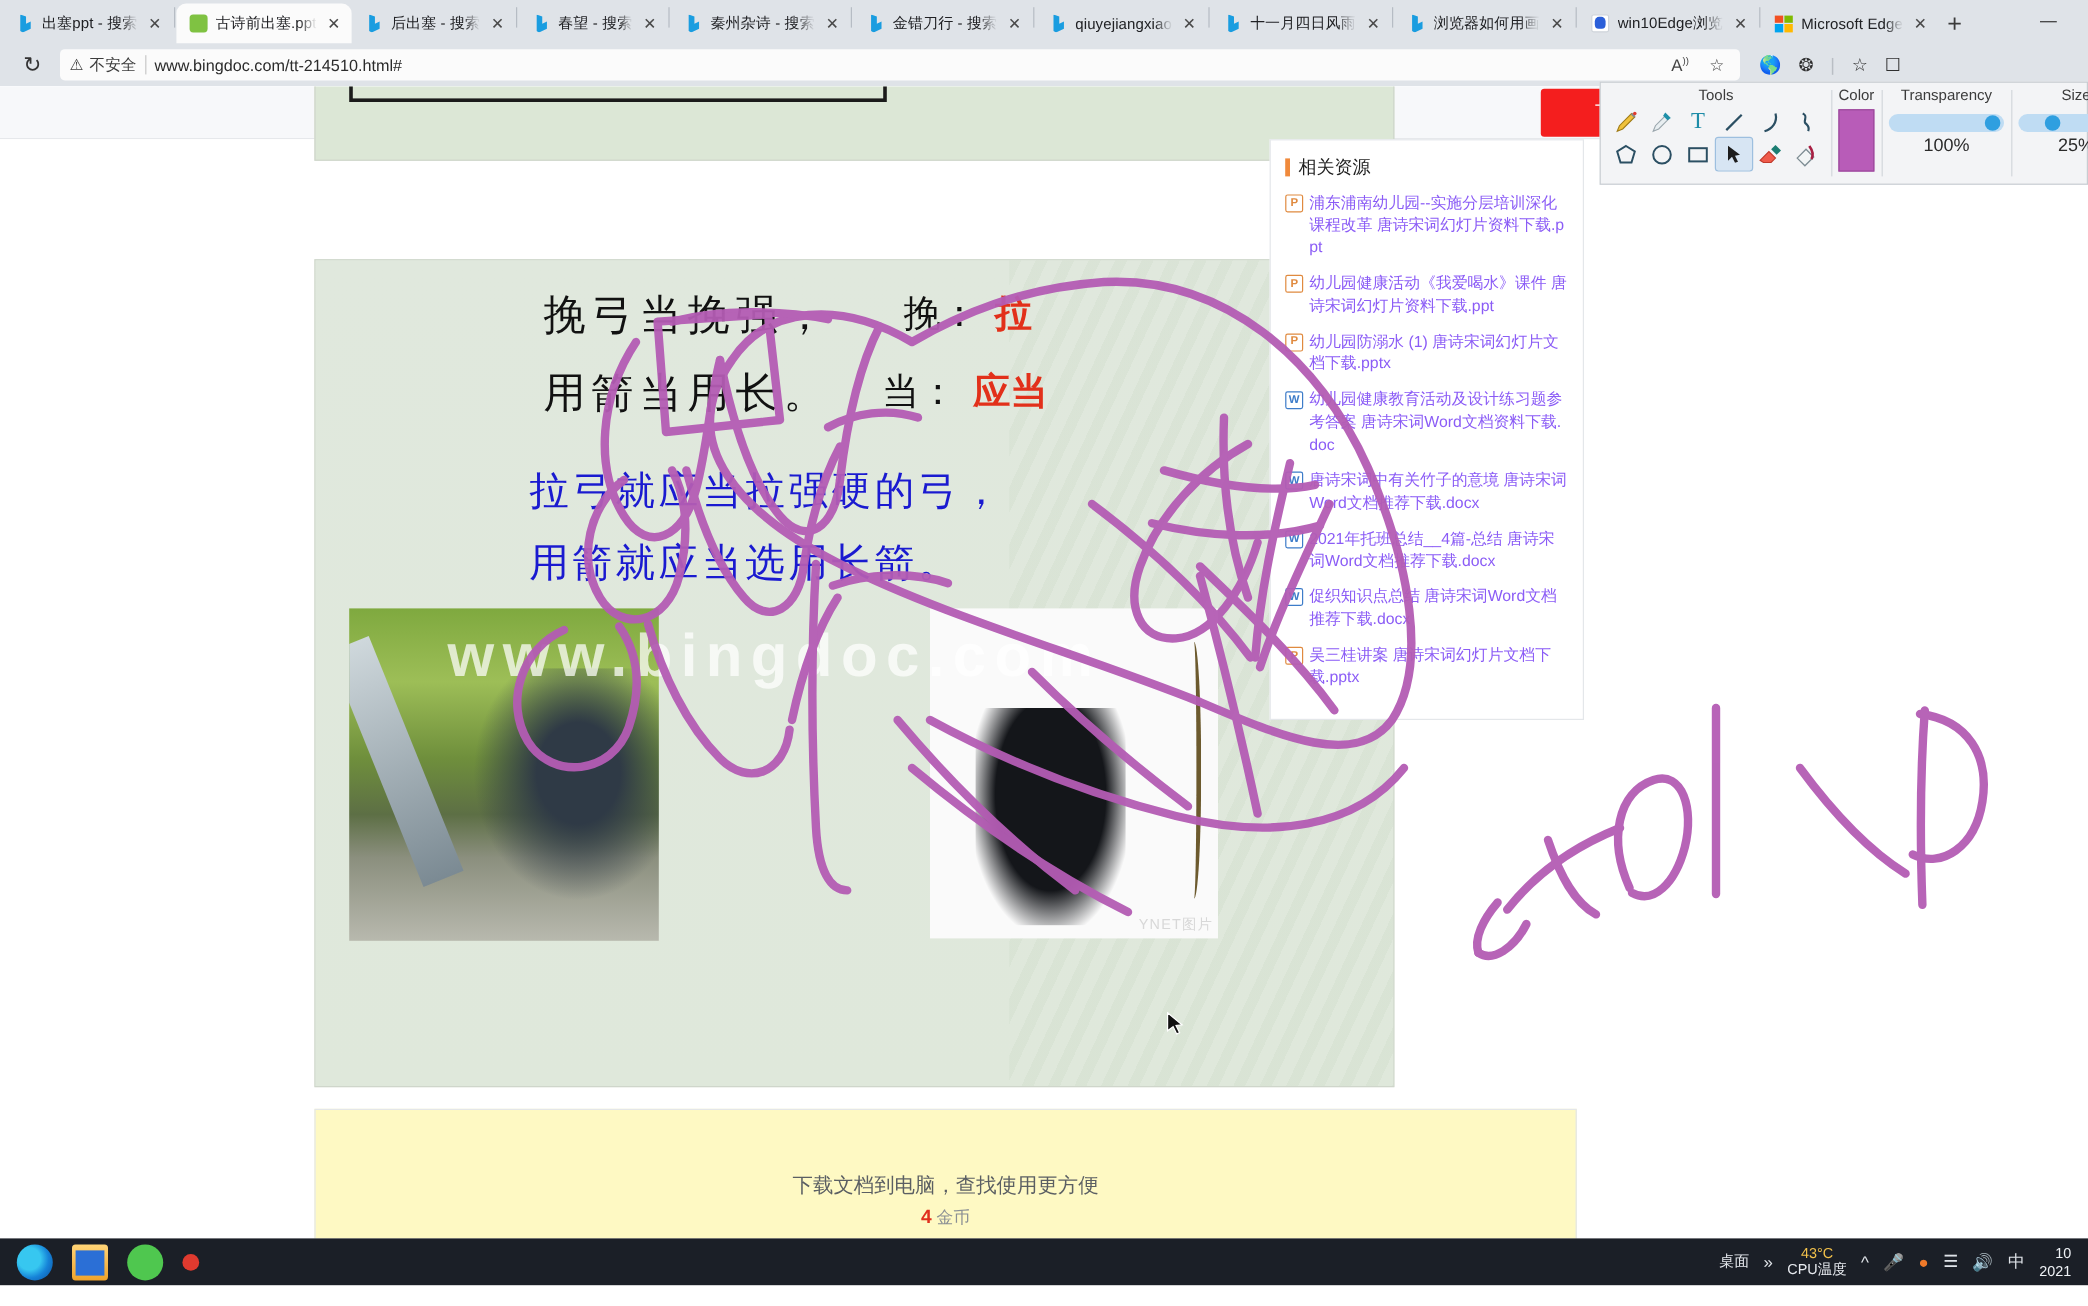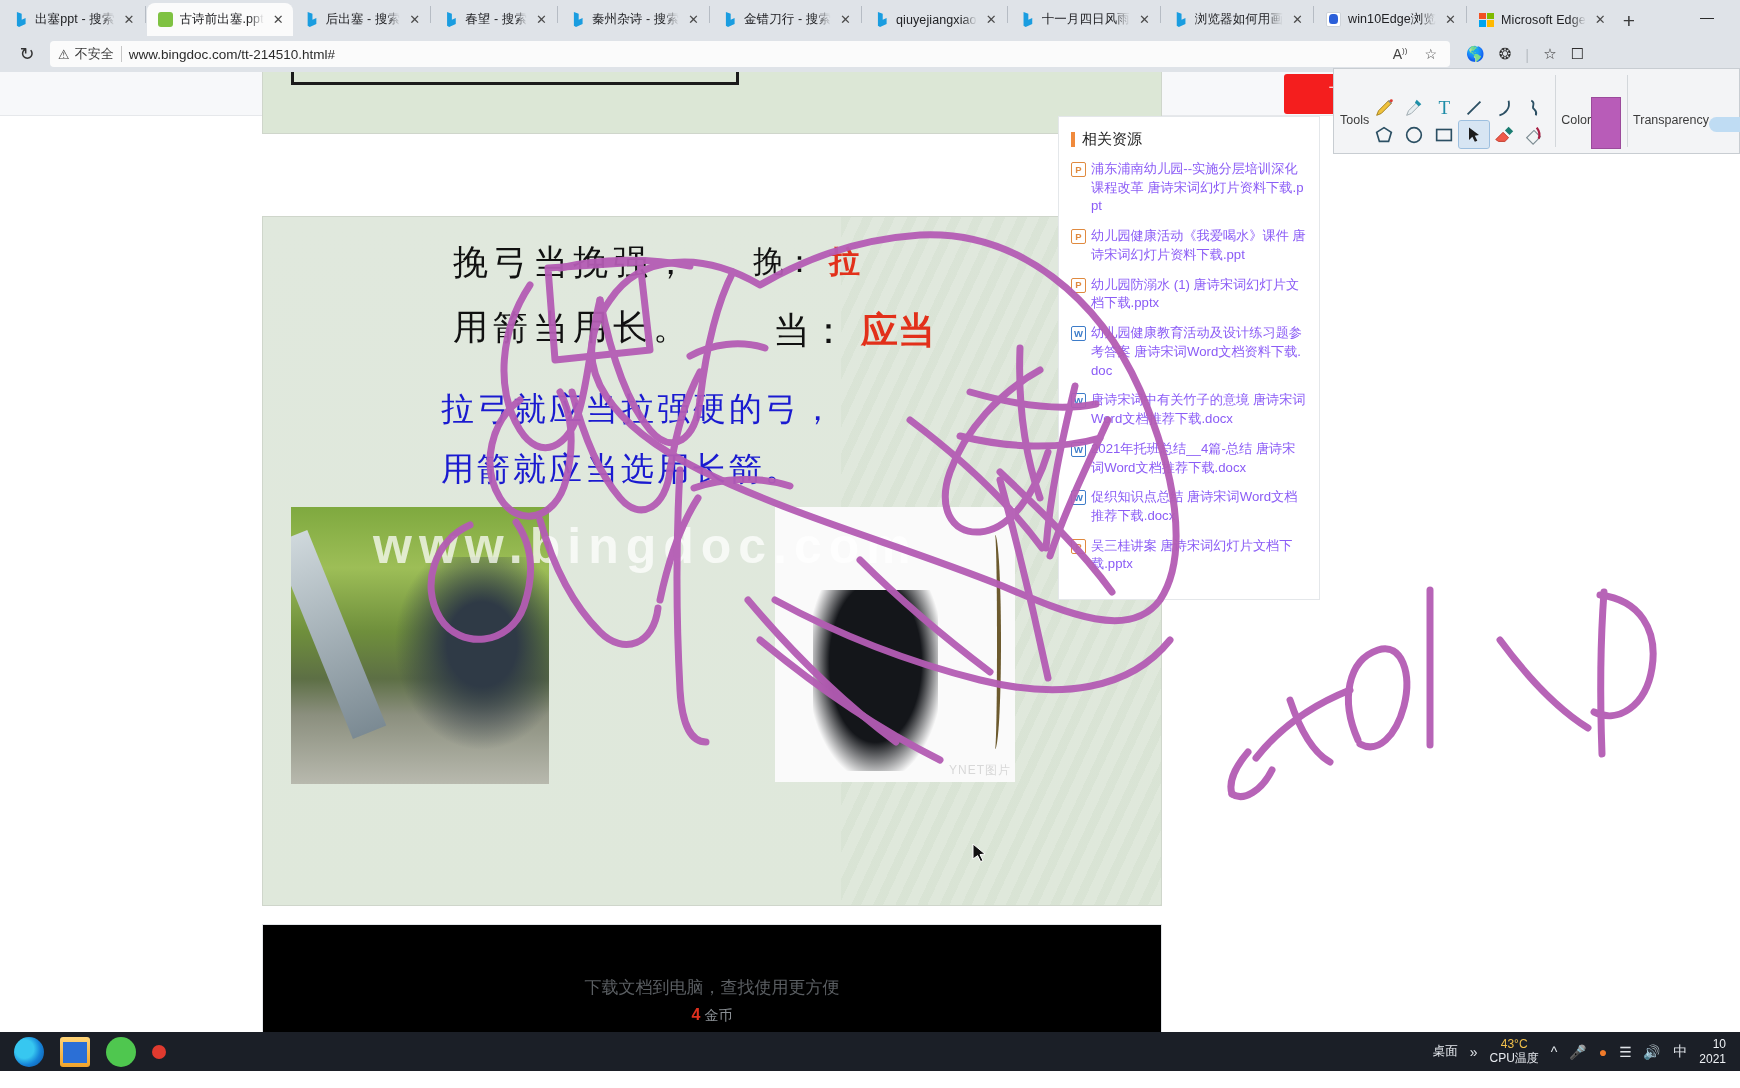--- a/index.html
+++ b/index.html
@@ -101,21 +101,21 @@
   .slidebg::after{
     content:""; position:absolute; right:0; top:0; width:320px; height:100%;
     background:repeating-linear-gradient(115deg, rgba(168,192,160,.20) 0 9px, rgba(168,192,160,0) 9px 20px);
     opacity:.55;
   }
   .poem { position:absolute; font-family:"DejaVu Serif","Liberation Serif",serif; white-space:nowrap; }
   #poem-l1 { left:190px; top:22px; font-size:35px; color:#111; letter-spacing:5px; }
   #poem-l2 { left:190px; top:87px; font-size:35px; color:#111; letter-spacing:5px; }
   #gloss-1 { left:490px; top:24px; font-size:31px; color:#111; }
   #gloss-1 b { color:#e2301a; font-weight:700; margin-left:14px;}
-  #gloss-2 { left:510px; top:89px; font-size:37px; color:#111; }
+  #gloss-2 { left:472px; top:89px; font-size:31px; color:#111; }
   #gloss-2 b { color:#e2301a; font-weight:700; margin-left:14px;}
   #trans-1 { left:178px; top:170px; font-size:33px; color:#1a1ad0; letter-spacing:3px; }
   #trans-2 { left:178px; top:230px; font-size:33px; color:#1a1ad0; letter-spacing:3px; }
 
   .photo { position:absolute; overflow:hidden; }
   #photo-left { left:28px; top:290px; width:258px; height:277px;
      background:linear-gradient(180deg,#7fa93f 0%,#9dbe57 22%,#6f8f3c 45%,#5d6f45 62%,#8b8f7e 75%,#b8b9ae 100%); }
   #photo-left::before{content:"";position:absolute;left:40%;top:18%;width:62%;height:70%;
      background:radial-gradient(ellipse at 55% 45%,#2f3a46 0 28%,rgba(47,58,70,0) 70%);}
   #photo-left::after{content:"";position:absolute;left:8%;top:8%;width:14%;height:76%;
@@ -125,21 +125,21 @@
      background:radial-gradient(ellipse at 50% 40%,#14161a 0 52%,rgba(20,22,26,0) 78%);}
   #photo-right::after{content:"";position:absolute;right:6%;top:10%;width:6px;height:78%;
      border-right:4px solid #6c5a2e;border-radius:0 60% 60% 0 / 0 50% 50% 0;}
   #photo-right .wm { position:absolute; right:4px; bottom:3px; color:#d8d8d8; font-size:12px; letter-spacing:1px; }
   #slide-wm {
     position:absolute; left:110px; top:300px; font-size:50px; letter-spacing:7px;
     color:rgba(255,255,255,.72); font-weight:600; pointer-events:none;
   }
 
   #slide-next {
-    position:absolute; left:262px; top:808px; width:900px; height:152px; background:#000000;
+    position:absolute; left:262px; top:808px; width:1052px; height:152px; background:#fef9c3;
     border:1px solid #e3e6e9; display:flex; flex-direction:column; align-items:center;
     justify-content:center; gap:7px;
   }
   #dl-text { font-size:17px; color:#5b5f63; }
   #dl-coins { font-size:14px; color:#8a8f94; }
   #dl-coins b { color:#e0301e; font-size:16px; }
 
   
   #sidebar { position:absolute; left:1058px; top:44px; width:262px; height:916px; }
   .panel { background:#fff; border:1px solid #e4e7ea; margin-bottom:14px; padding:13px 12px 14px 12px; }
@@ -155,21 +155,21 @@
   .tag { border:1px solid #d8dce0; border-radius:13px; padding:4px 13px; font-size:12.5px; color:#55595e; background:#fff; }
 
   
   #ink { position:absolute; left:0; top:0; width:1740px; height:1032px; pointer-events:none; }
 
   
   #tools-panel {
     position:absolute; left:1333px; top:68px; width:407px; height:86px; background:#f3f4f6;
     border:1px solid #c8cdd2; display:flex; align-items:stretch;
   }
-  .tp-group { display:flex; align-items:center; padding:20px 6px 0 6px; position:relative; }
+  .tp-group { display:flex; flex-direction:column; align-items:center; padding:3px 6px 0 6px; position:relative; }
   .tp-group + .tp-group::before { content:""; position:absolute; left:0; top:6px; bottom:6px; width:1px; background:#d3d7db; }
   .tp-label { font-size:12.5px; color:#3b3b3b; margin-bottom:2px; }
   #tools-grid { display:grid; grid-template-columns:repeat(6,30px); grid-auto-rows:27px; }
   .tool { display:flex; align-items:center; justify-content:center; border-radius:2px; }
   .tool.sel { background:#d7e5f3; outline:1px solid #9dbfdf; }
   #color-sw { width:30px; height:52px; background:#b85cb8; border:1px solid #9b4a9b; margin-top:3px; }
   .slider { width:96px; height:15px; border-radius:8px; background:#bfdcf3; position:relative; margin-top:7px; }
   .slider .knob { position:absolute; top:1px; width:13px; height:13px; border-radius:50%; background:#2f9fe0; }
   .sl-val { font-size:15px; color:#2b2b2b; margin-top:3px; }
 

